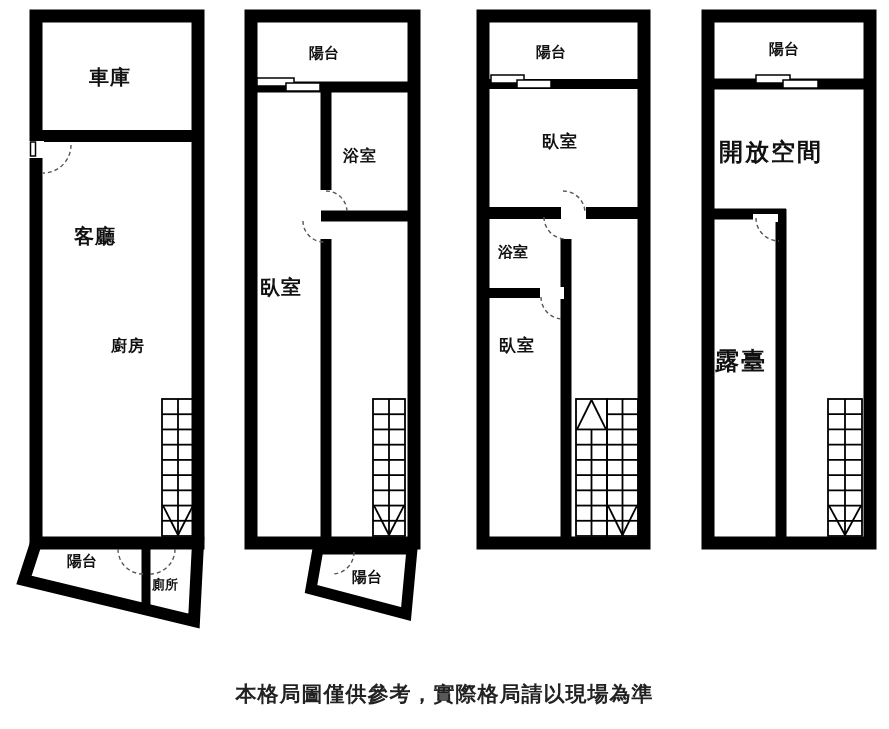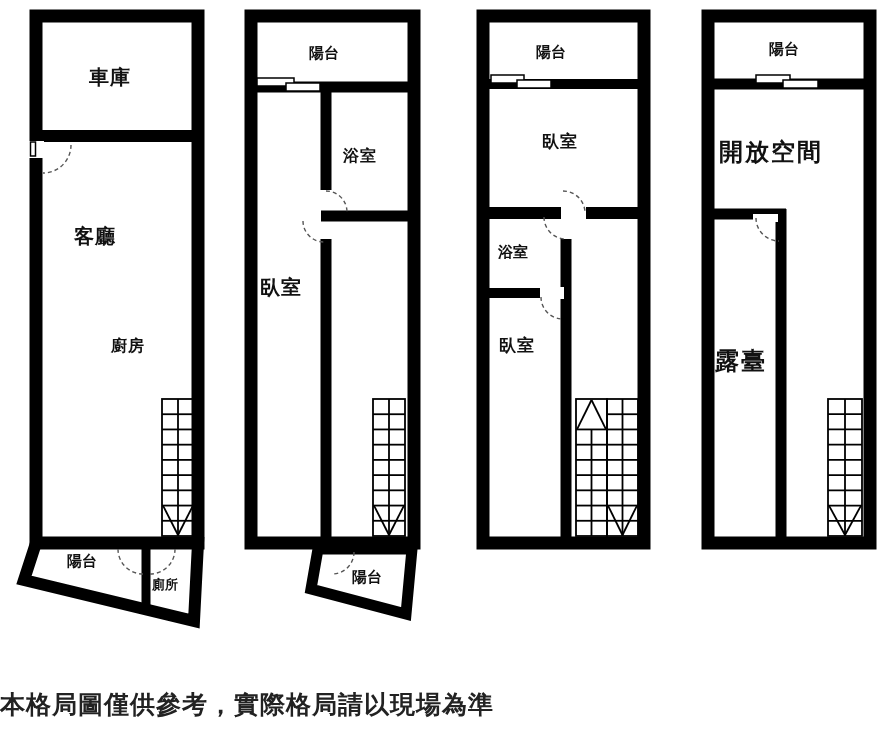--- a/index.html
+++ b/index.html
@@ -1,20 +1,20 @@
 <!DOCTYPE html>
 <html><head>
 <meta charset="utf-8">
 <style>
   html,body{margin:0;padding:0;background:#ffffff;}
   .canvas{position:relative;width:889px;height:729px;background:#ffffff;overflow:hidden;
           font-family:"Liberation Sans",sans-serif;}
   .plan-svg{position:absolute;left:0;top:0;}
-  .caption{position:absolute;left:0;top:680px;width:889px;text-align:left;
-           font-size:25px;font-weight:bold;color:#222;letter-spacing:1px;margin-top:8px;}
+  .caption{position:absolute;left:0;top:680px;width:889px;text-align:center;
+           font-size:21px;font-weight:bold;color:#222;letter-spacing:1px;}
   text{font-family:"Liberation Sans",sans-serif;font-weight:bold;fill:#111;}
   .lbl-xl{font-size:24px;letter-spacing:2px;}
   .lbl-lg{font-size:20px;letter-spacing:1px;}
   .lbl-md17{font-size:17px;letter-spacing:1px;}
   .lbl-md{font-size:16px;letter-spacing:1px;}
   .lbl-sm{font-size:15px;}
   .lbl-xs{font-size:13px;}
   .wall{stroke:#000;fill:none;}
   .room{fill:#fff;stroke:#000;}
   .arc{fill:none;stroke:#555;stroke-width:1.4;stroke-dasharray:4 3;}

